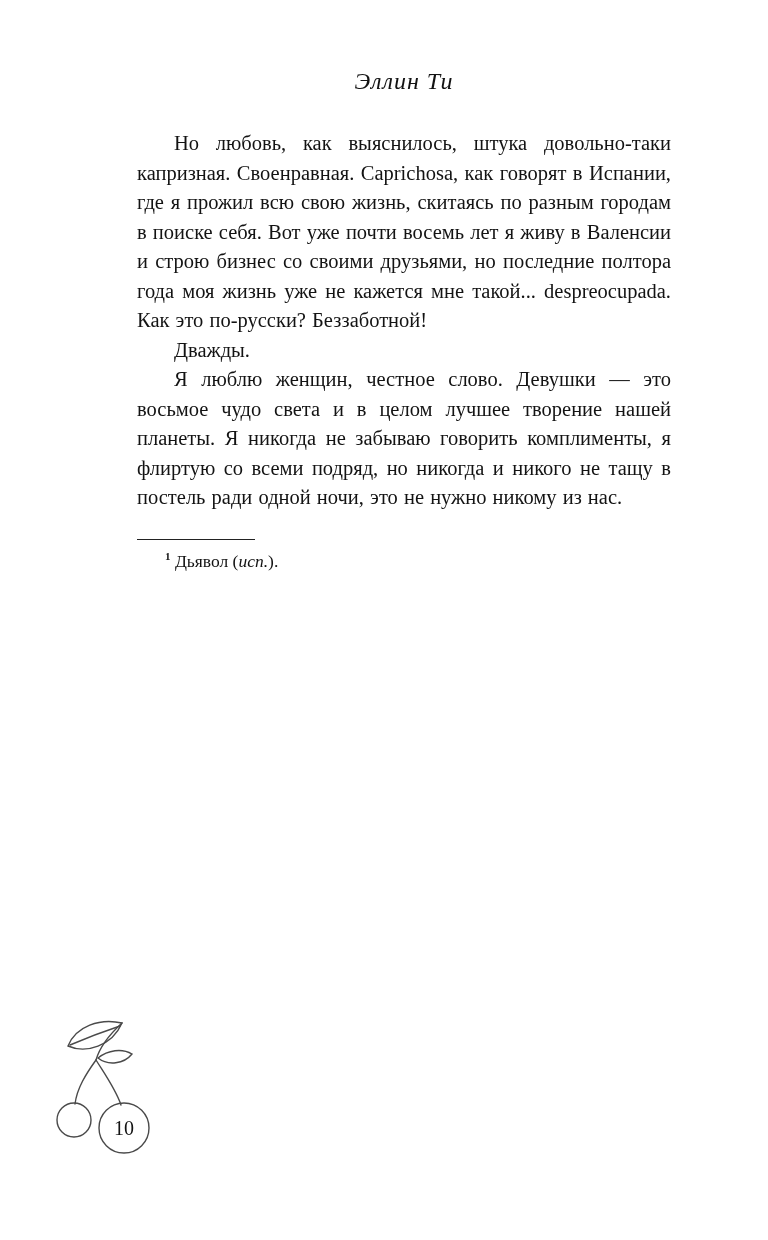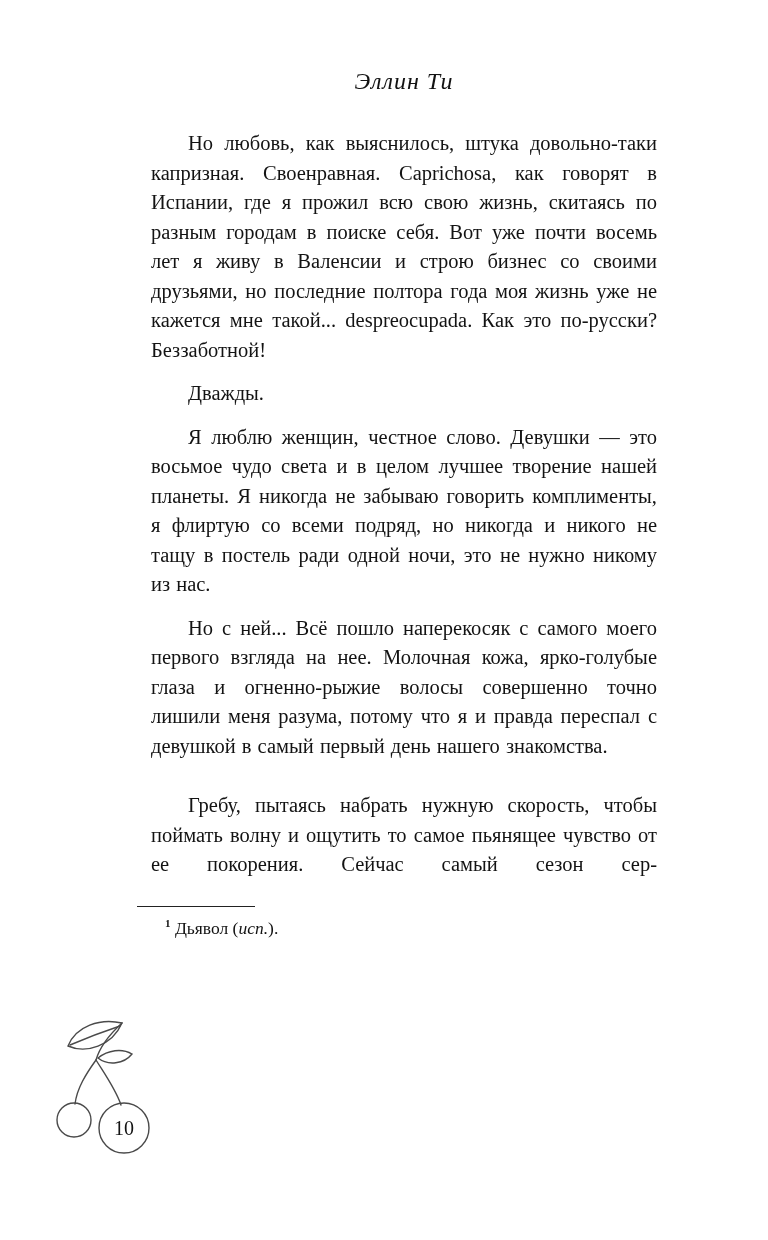--- a/index.html
+++ b/index.html
@@ -23,21 +23,21 @@
     width: 534px;
   }
   .running-header {
     text-align: center;
     font-style: italic;
     font-size: 24px;
     letter-spacing: 1px;
     margin-bottom: 34px;
   }
   p.para {
-    margin: 14px;
+    margin: 0;
     font-size: 20.5px;
     line-height: 29.5px;
     text-align: justify;
     text-indent: 37px;
     word-spacing: 1px;
   }
   p.para.italic { }
   p.para.scene-break { margin-top: 30px; }
   p.para.continues { text-align-last: justify; }
   sup.fn-ref {
@@ -84,24 +84,22 @@
 
     <div class="running-header">Эллин Ти</div>
 
     <p class="para">Но любовь, как выяснилось, штука довольно-таки капризная. Своенравная. Caprichosa, как говорят в Испании, где я прожил всю свою жизнь, скитаясь по разным городам в поиске себя. Вот уже почти восемь лет я живу в Валенсии и строю бизнес со своими друзьями, но последние полтора года моя жизнь уже не кажется мне такой... despreocupada. Как это по-русски? Беззаботной!</p>
 
 
     <p class="para italic">Дважды.</p>
 
     <p class="para">Я люблю женщин, честное слово. Девушки — это восьмое чудо света и в целом лучшее творение нашей планеты. Я никогда не забываю говорить комплименты, я флиртую со всеми подряд, но никогда и никого не тащу в постель ради одной ночи, это не нужно никому из нас.</p>
 
-    <p class="para">Но с ней... Всё пошло наперекосяк с самого моего первого взгляда на нее. Молочная кожа, ярко-голубые глаза и огненно-рыжие волосы совершенно точно лишили меня разума, потому что я и правда переспал с девушкой в самый первый день нашего знакомства.</p>
 
 
-    <p class="para scene-break continues">Гребу, пытаясь набрать нужную скорость, чтобы поймать волну и ощутить то самое пьянящее чувство от ее покорения. Сейчас самый сезон сер-</p>
 
     <div class="footnote-block">
       <div class="fn-rule"></div>
       <p class="footnote"><sup>1</sup> <span>Дьявол (</span><i>исп.</i><span>).</span></p>
     </div>
 
   </div>
 
   <svg class="cherries" width="118" height="140" viewBox="0 0 118 140" aria-hidden="true">
     <g fill="none" stroke="#4a4a4a" stroke-width="1.4" stroke-linecap="round">

